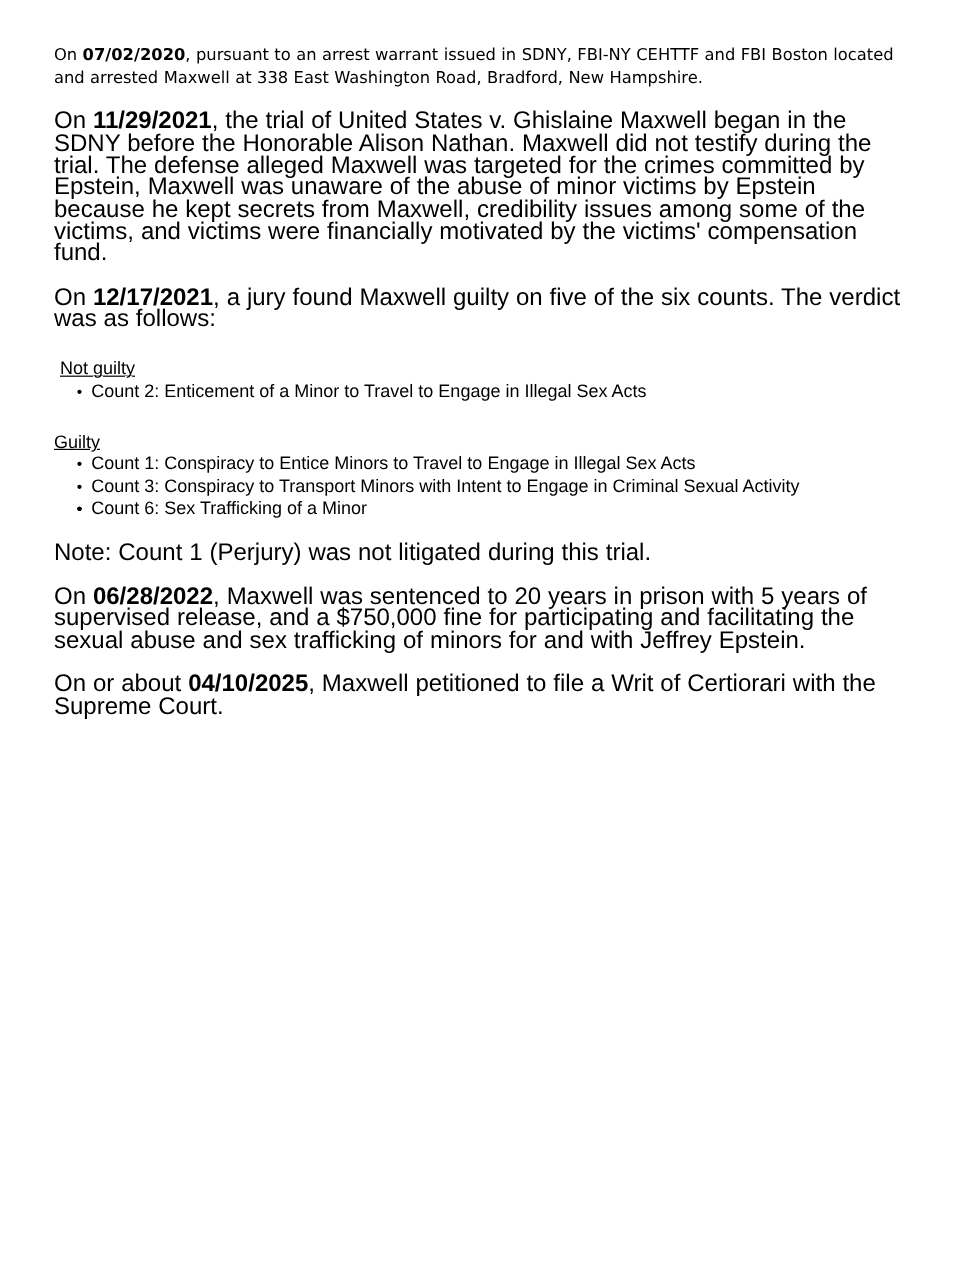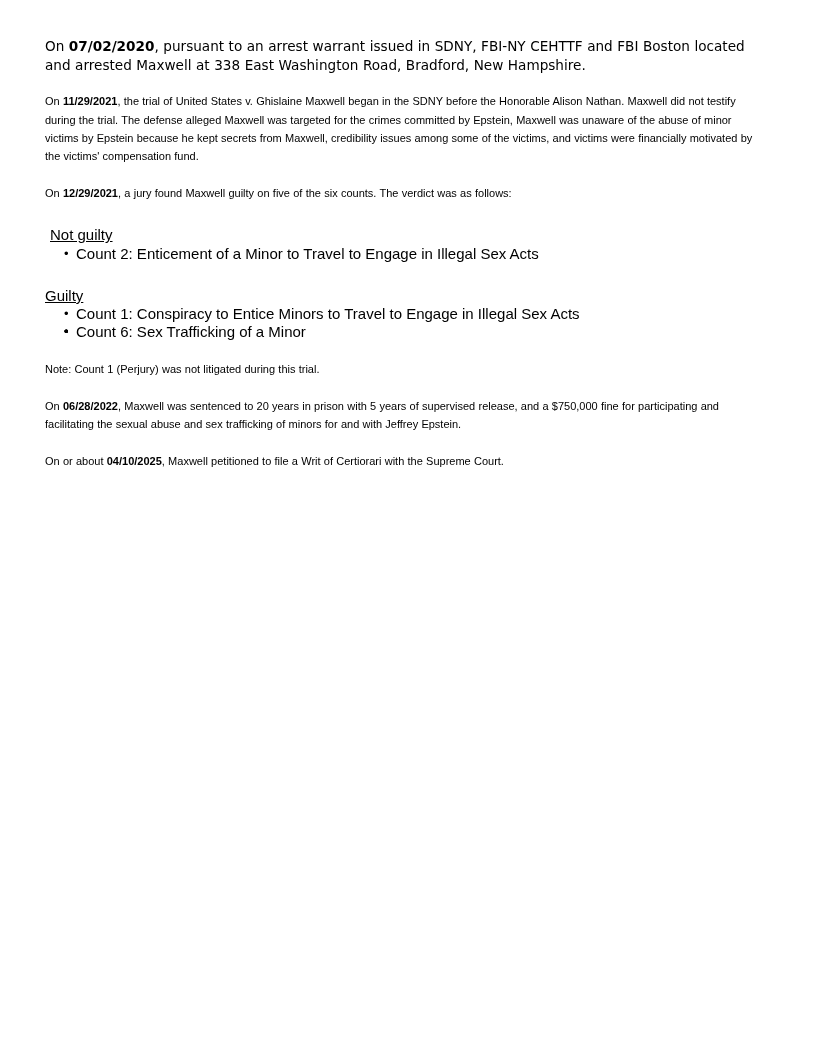--- a/index.html
+++ b/index.html
@@ -12,21 +12,21 @@
     width: 816px;
     height: 828px;
     background: #ffffff;
     box-sizing: border-box;
     padding: 37px 55px 40px 45px;
     overflow: hidden;
     font-family: "Liberation Sans", sans-serif;
     color: #000000;
   }
   .para {
-    font-size: 11px;
+    font-size: 20px;
     line-height: 18.3px;
     margin: 0;
     word-spacing: 0.2px;
   }
   .para-first {
     font-family: "DejaVu Sans", sans-serif;
     font-size: 13.6px;
     line-height: 18.6px;
   }
   .spacer {
@@ -60,26 +60,26 @@
 </style>
 </head>
 <body>
 
 <div class="page">
   <div>
       <p class="para para-first"><span class="run">On </span><span class="run-bold">07/02/2020</span><span class="run">, pursuant to an arrest warrant issued in SDNY, FBI-NY CEHTTF and FBI Boston located and arrested Maxwell at 338 East Washington Road, Bradford, New Hampshire.</span></p>
       <div class="spacer"></div>
       <p class="para"><span class="run">On </span><span class="run-bold">11/29/2021</span><span class="run">, the trial of United States v. Ghislaine Maxwell began in the SDNY before the Honorable Alison Nathan. Maxwell did not testify during the trial. The defense alleged Maxwell was targeted for the crimes committed by Epstein, Maxwell was unaware of the abuse of minor victims by Epstein because he kept secrets from Maxwell, credibility issues among some of the victims, and victims were financially motivated by the victims' compensation fund.</span></p>
       <div class="spacer"></div>
-      <p class="para"><span class="run">On </span><span class="run-bold">12/29/2021</span><span class="run">, a jury found Maxwell guilty on five of the six counts. The verdict was as follows:</span></p>
+      <p class="para"><span class="run">On </span><span class="run-bold">12/17/2021</span><span class="run">, a jury found Maxwell guilty on five of the six counts. The verdict was as follows:</span></p>
       <div class="vheading indent">Not guilty</div>
       <div class="bullet-item"><span class="dot">•</span><span>Count 2: Enticement of a Minor to Travel to Engage in Illegal Sex Acts</span></div>
       <div class="vheading">Guilty</div>
       <div class="bullet-item"><span class="dot">•</span><span>Count 1: Conspiracy to Entice Minors to Travel to Engage in Illegal Sex Acts</span></div>
-      <div class="bullet-item"><span class="dot">•</span></div>
+      <div class="bullet-item"><span class="dot">•</span><span>Count 3: Conspiracy to Transport Minors with Intent to Engage in Criminal Sexual Activity</span></div>
       <div class="bullet-item"><span class="dot">•</span></div>
       <div class="bullet-item"><span class="dot">•</span></div>
       <div class="bullet-item"><span class="dot">•</span><span>Count 6: Sex Trafficking of a Minor</span></div>
       <div class="spacer"></div>
       <p class="para"><span class="run">Note: Count 1 (Perjury) was not litigated during this trial.</span></p>
       <div class="spacer"></div>
       <p class="para"><span class="run">On </span><span class="run-bold">06/28/2022</span><span class="run">, Maxwell was sentenced to 20 years in prison with 5 years of supervised release, and a $750,000 fine for participating and facilitating the sexual abuse and sex trafficking of minors for and with Jeffrey Epstein.</span></p>
       <div class="spacer"></div>
       <p class="para"><span class="run">On or about </span><span class="run-bold">04/10/2025</span><span class="run">, Maxwell petitioned to file a Writ of Certiorari with the Supreme Court.</span></p>
     </div>

